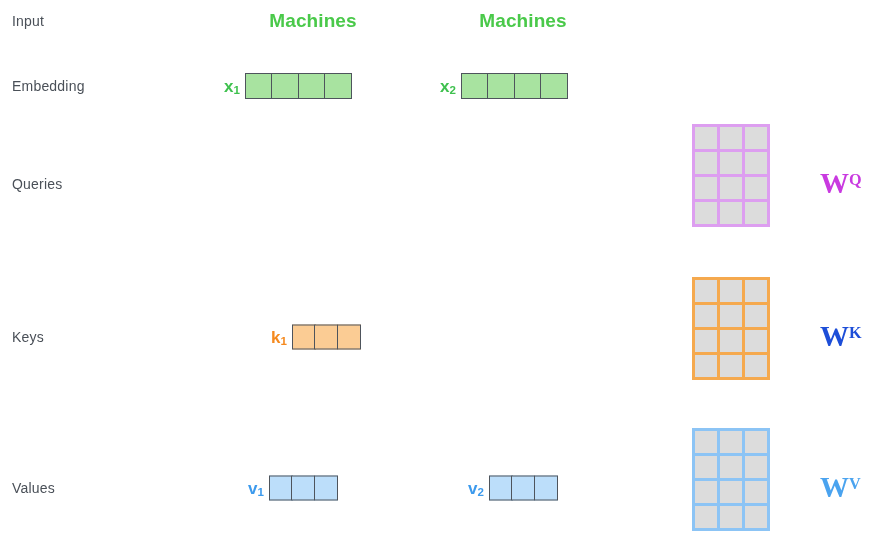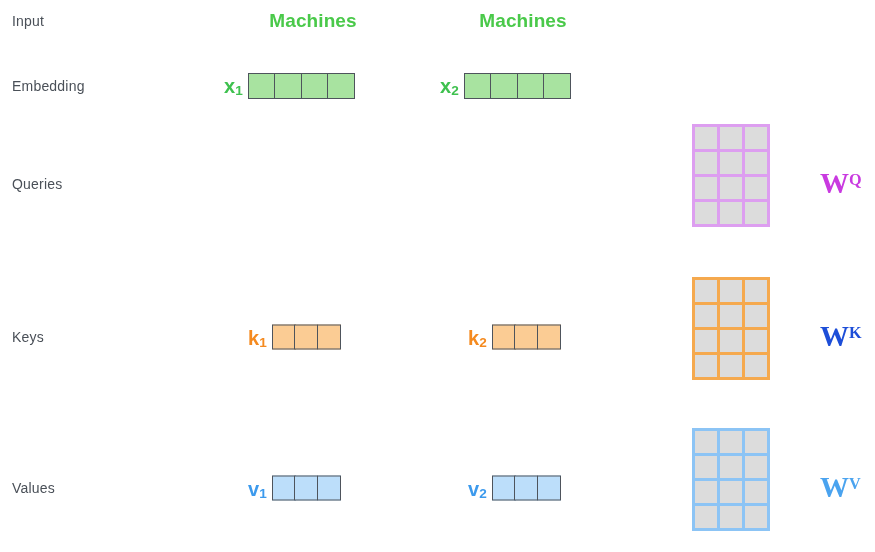--- a/index.html
+++ b/index.html
@@ -46,21 +46,21 @@
   }
 
   
   .vec-group {
     position: absolute;
     display: flex;
     align-items: center;
     transform: translateY(-50%);
   }
   .vec-label {
-    font-size: 20px;
+    font-size: 17px;
     font-weight: bold;
     margin-right: 5px;
     white-space: nowrap;
     line-height: 1;
   }
   .vec-label sub {
     font-size: 0.68em;
     font-weight: bold;
     vertical-align: baseline;
     position: relative;
@@ -81,21 +81,21 @@
     width: 28px; height: 26px;
     background: #a8e3a0;
   }
   
   .vec-q .vec-label { color: #c738e0; }
   .vec-q .cell {
     width: 24px; height: 25px;
     background: #edc5f5;
   }
   
-  .vec-k .vec-label { color: #f58a1f; }
+  .vec-k .vec-label { color: #f58a1f; margin-left: 23px; }
   .vec-k .cell {
     width: 24px; height: 25px;
     background: #fbcc94;
   }
   
   .vec-v .vec-label { color: #3c9aed; }
   .vec-v .cell {
     width: 24px; height: 25px;
     background: #bcdefa;
   }
@@ -176,28 +176,20 @@
 
   <div class="vec-group vec-k" style="left:248px; top:337px">
     <span class="vec-label">k<sub>1</sub></span>
     <span class="vec-cells">
       <span class="cell"></span>
       <span class="cell"></span>
       <span class="cell"></span>
     </span>
   </div>
 
-  <div class="vec-group vec-k" style="left:468px; top:337px">
-    <span class="vec-label">k<sub>2</sub></span>
-    <span class="vec-cells">
-      <span class="cell"></span>
-      <span class="cell"></span>
-      <span class="cell"></span>
-    </span>
-  </div>
 
   <div class="vec-group vec-v" style="left:248px; top:488px">
     <span class="vec-label">v<sub>1</sub></span>
     <span class="vec-cells">
       <span class="cell"></span>
       <span class="cell"></span>
       <span class="cell"></span>
     </span>
   </div>
 

